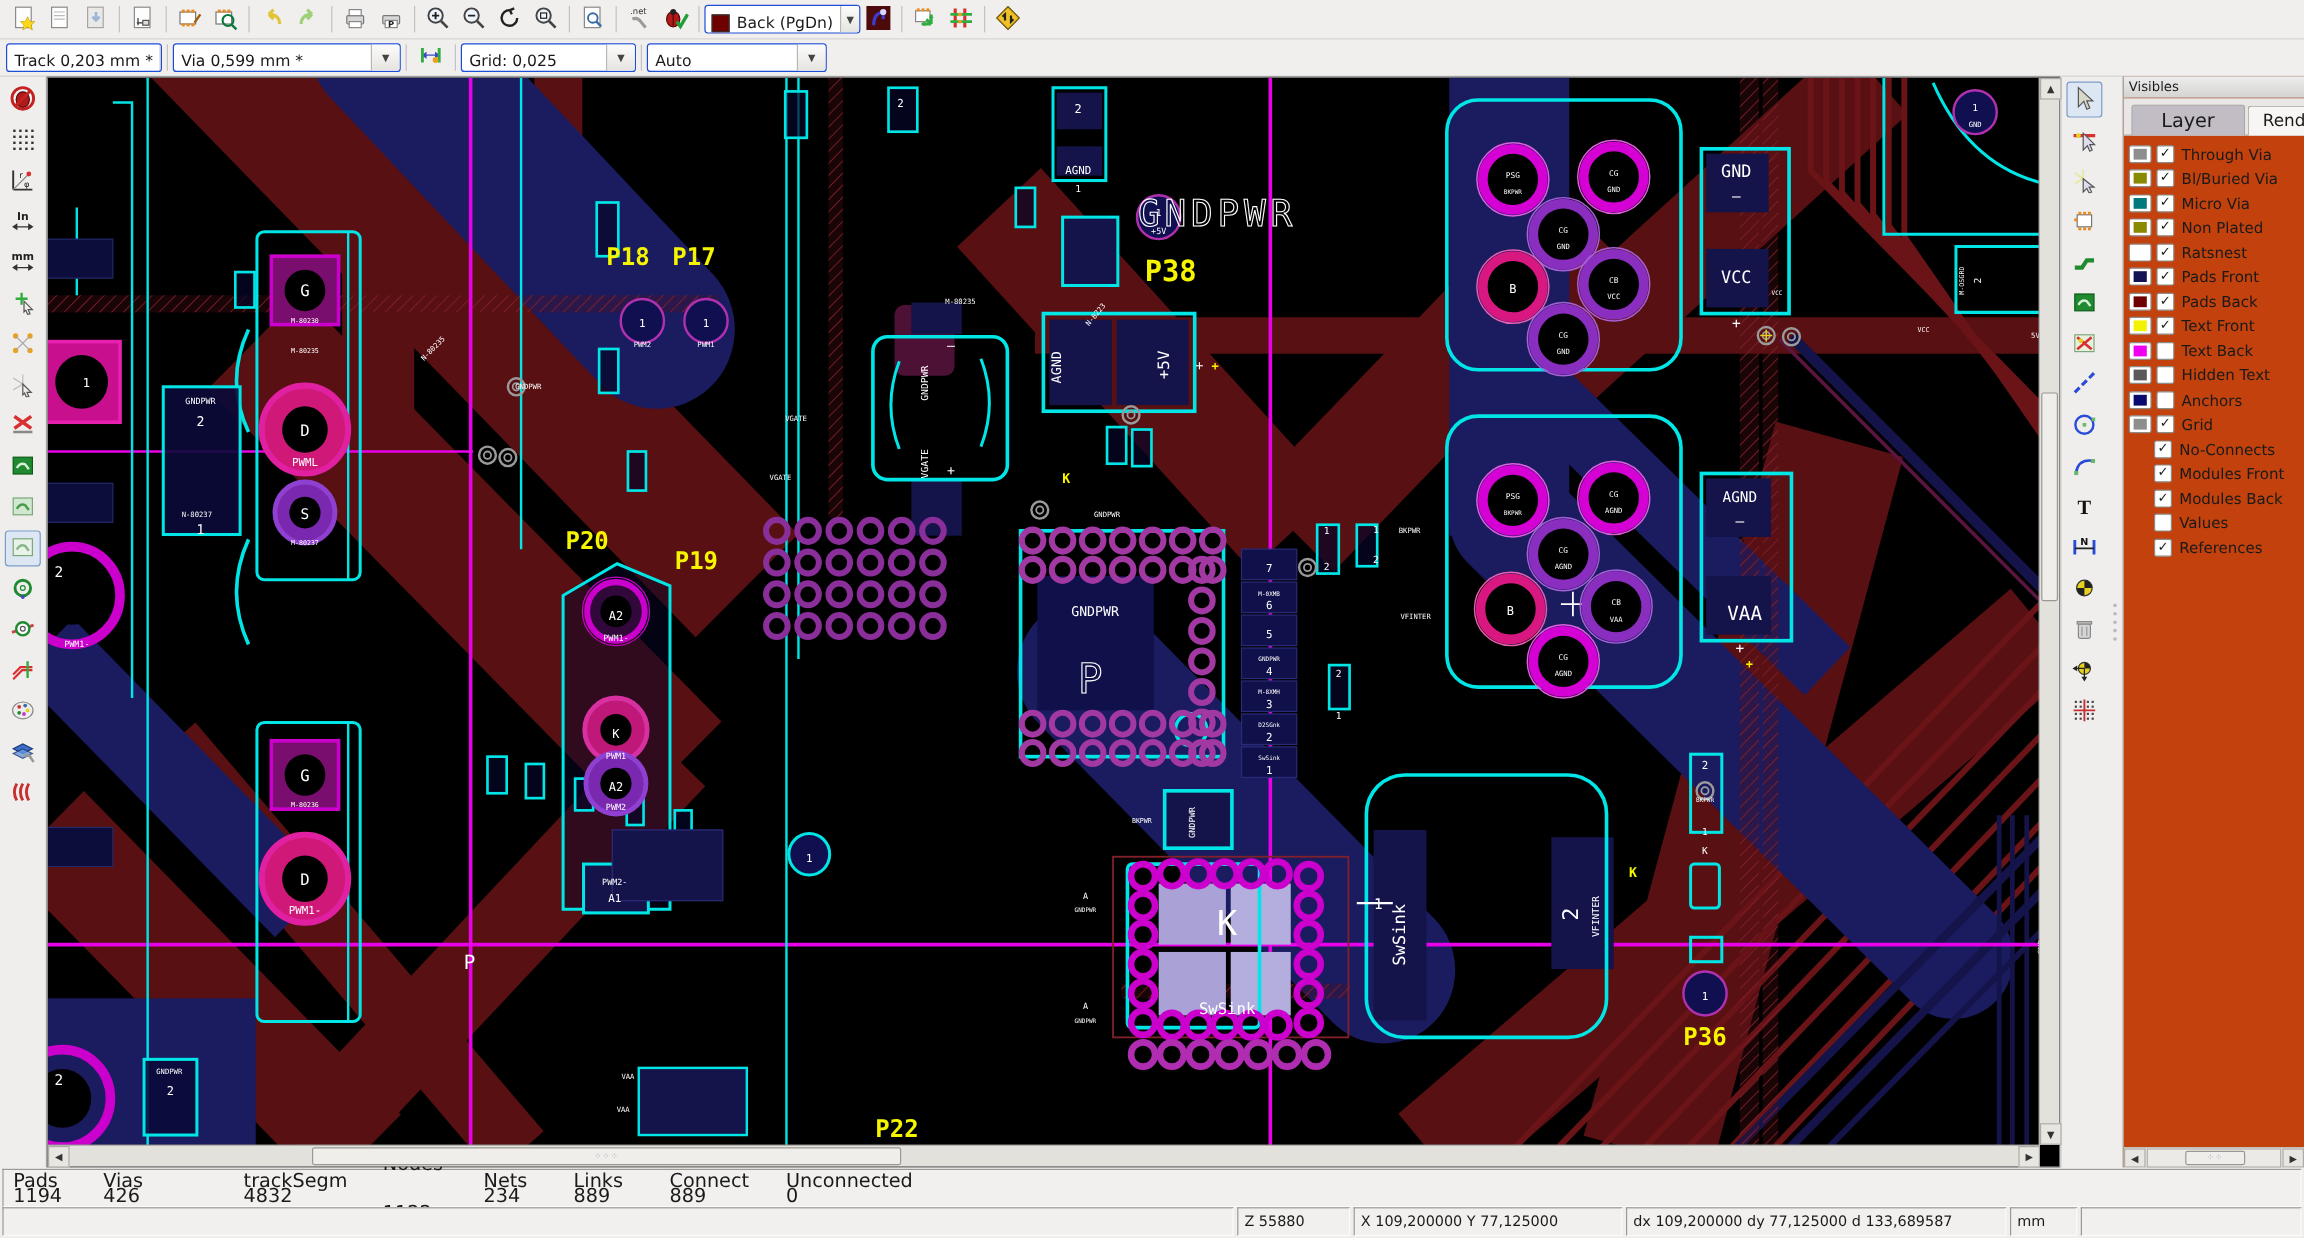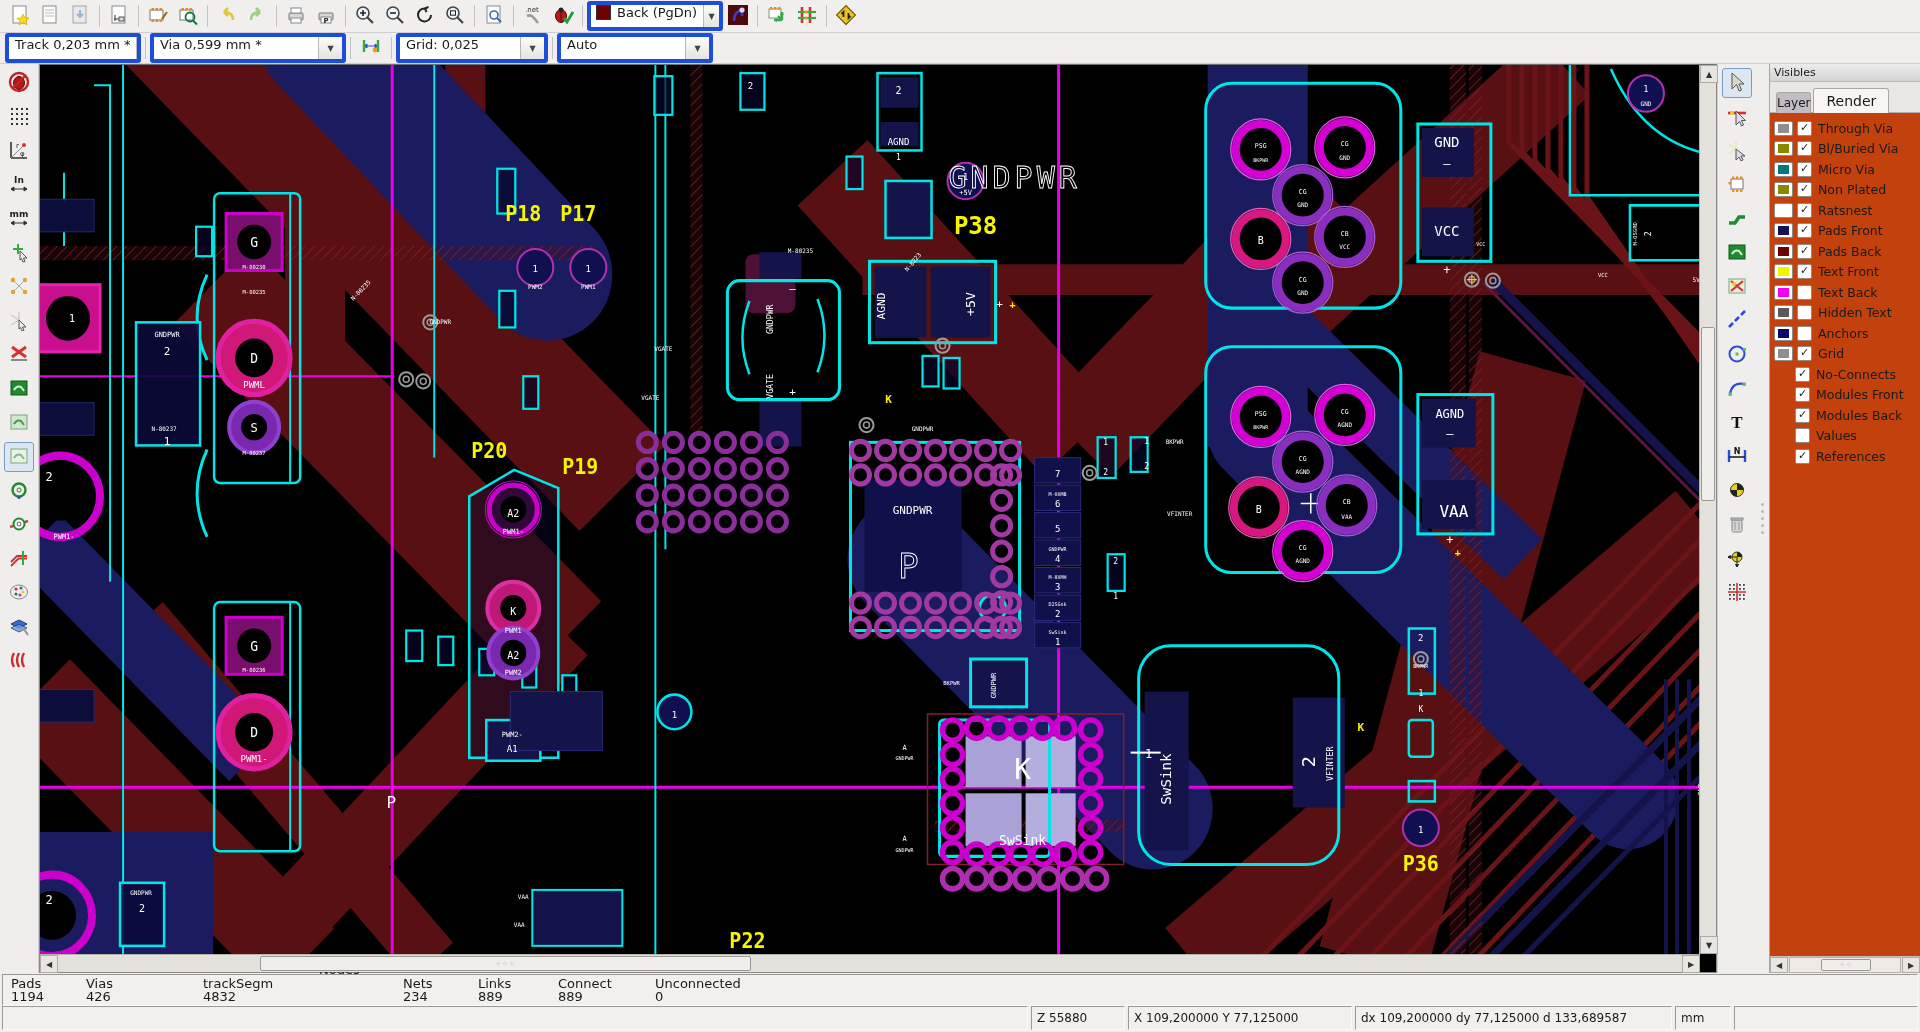--- a/index.html
+++ b/index.html
@@ -9,21 +9,21 @@
   .menubar{height:21px;display:flex;align-items:center;background:#f3f2f1;border-bottom:1px solid #dcdcdc;font-size:13px;flex:0 0 auto;}
   .menu-item{padding:1px 9px;white-space:nowrap;}
   .menu-item:first-child{margin-left:2px;}
   
   .toolbar{display:flex;align-items:center;background:#f0efed;border-bottom:1px solid #cfcfcf;flex:0 0 auto;}
   .tb-main{height:32px;padding-left:5px;}
   .tb-params{height:30px;padding-left:3px;}
   .tb-btn{width:28px;height:28px;display:flex;align-items:flex-end;justify-content:center;border:1px solid transparent;border-radius:3px;flex:0 0 auto;}
   .tb-btn.small{width:30px;height:26px;}
   .tb-sep{width:1px;height:22px;background:#c2c2c2;margin:0 4px;flex:0 0 auto;}
-  .combo{height:22px;background:#fff;border:4px solid #1d4ed8;border-radius:3px;display:flex;align-items:flex-start;font-size:13px;overflow:hidden;flex:0 0 auto;}
+  .combo{height:22px;background:#fff;border:1px solid #1d4ed8;border-radius:3px;display:flex;align-items:flex-end;font-size:13px;overflow:hidden;flex:0 0 auto;}
   .combo .ctext{padding:0 6px;white-space:nowrap;flex:1;}
   .combo .carrow{width:23px;height:100%;border-left:1px solid #b9b7b2;display:flex;align-items:center;justify-content:center;font-size:8px;color:#444;background:linear-gradient(#fcfcfb,#e6e4e0);}
   .layer-swatch{width:13px;height:13px;background:#6e0000;border:1px solid #333;margin-left:5px;flex:0 0 auto;}
   
   .workarea{flex:1;display:flex;min-height:0;}
   .side-toolbar{width:38px;background:#efeeec;display:flex;flex-direction:column;align-items:center;padding-top:4px;flex:0 0 auto;}
   .left-tb{border-right:1px solid #cfcfcf;}
   .right-tb{border-left:1px solid #cfcfcf;}
   .side-toolbar .tb-btn{width:28px;height:28px;margin-bottom:4px;}
   .tb-btn.pressed{border:1px solid #7a9cc9;background:#dde7f3;border-radius:3px;}
@@ -36,35 +36,35 @@
   .sc-btn{width:16px;height:16px;background:#e8e6e1;border:1px solid #aeaca7;display:flex;align-items:center;justify-content:center;font-size:8px;color:#333;flex:0 0 auto;}
   .v-thumb{position:absolute;left:1px;right:1px;background:#f0eeea;border:1px solid #9a9893;border-radius:2px;}
   .h-thumb{position:absolute;top:1px;bottom:1px;background:#f0eeea;border:1px solid #9a9893;border-radius:2px;display:flex;align-items:center;justify-content:center;}
   .grip{color:#9a98a8;font-size:7px;letter-spacing:1px;line-height:4px;text-align:center;}
   .splitter{width:13px;background:#efeeec;display:flex;flex-direction:column;align-items:center;justify-content:center;flex:0 0 auto;}
   .splitter .dot{width:3px;height:3px;background:#b9b7c4;border-radius:50%;margin:2px 0;}
   
   .visibles{width:150px;background:#c2410c;border-left:1px solid #a8a6a1;display:flex;flex-direction:column;flex:0 0 auto;}
   .vis-header{height:17px;background:linear-gradient(#ececec,#d5d4d2);border-bottom:1px solid #bdbbb6;font-size:11px;display:flex;align-items:center;padding-left:4px;flex:0 0 auto;}
   .vis-tabs{display:flex;align-items:flex-end;height:27px;padding:3px 0 0 6px;border-bottom:1px solid #b3b1ac;background:#e8e7e5;flex:0 0 auto;}
-  .vis-tab{font-size:12px;padding:3px 0;border:1px solid #a9a7a2;border-bottom:none;border-radius:3px 3px 0 0;background:#c2bcc4;margin-right:2px;position:relative;top:1px;}
+  .vis-tab{font-size:16px;padding:3px 24px;border:1px solid #a9a7a2;border-bottom:none;border-radius:3px 3px 0 0;background:#c2bcc4;margin-right:2px;position:relative;top:1px;}
   .vis-tab.active{background:#f7f6f5;padding:4px 12px;font-size:14px;z-index:2;margin-top:48px;}
   .vis-list{flex:1;padding:5px 0 0 4px;overflow:hidden;}
   .vis-row{display:flex;align-items:center;height:20.5px;}
   .swatch{width:17px;height:13px;border:1px solid #8e8c87;border-radius:2px;background:#fff;display:flex;align-items:center;justify-content:center;margin-right:4px;flex:0 0 auto;}
   .swatch .chip{width:11px;height:9px;}
   .no-swatch{width:21px;flex:0 0 auto;}
   .cbx{width:13px;height:13px;background:#fff;border:1px solid #8e8c87;border-radius:2px;font-size:11px;line-height:11px;text-align:center;color:#222;margin-right:6px;flex:0 0 auto;}
   .vis-label{font-size:12.5px;white-space:nowrap;}
   .vis-bottom{height:16px;border-top:1px solid #c2c0bb;background:#e3e1dc;display:flex;flex:0 0 auto;}
   .vis-bottom .track{flex:1;position:relative;background:#eceae6;border:1px solid #b5b3ae;margin:0 1px;}
   
   .statusbar1{height:30px;background:#efeeec;padding:1px 2px 2px 2px;flex:0 0 auto;}
   .sunken{border:1px solid #9b9994;border-bottom-color:#fbfaf8;border-right-color:#fbfaf8;background:#f1f0ee;}
-  .stat-pane{height:100%;display:flex;align-items:center;font-size:13px;}
+  .stat-pane{height:100%;display:flex;align-items:center;font-size:16px;}
   .stat-col{display:flex;flex-direction:column;justify-content:center;line-height:13px;padding-left:8px;flex:0 0 auto;}
   .statusbar2{height:24px;background:#efeeec;display:flex;align-items:stretch;padding:0 2px 2px 2px;gap:3px;flex:0 0 auto;font-size:12px;}
   .stat-cell{display:flex;align-items:center;padding:0 5px;white-space:nowrap;overflow:hidden;}
 </style>
 </head>
 <body>
 
 <div id="app">
 
 

